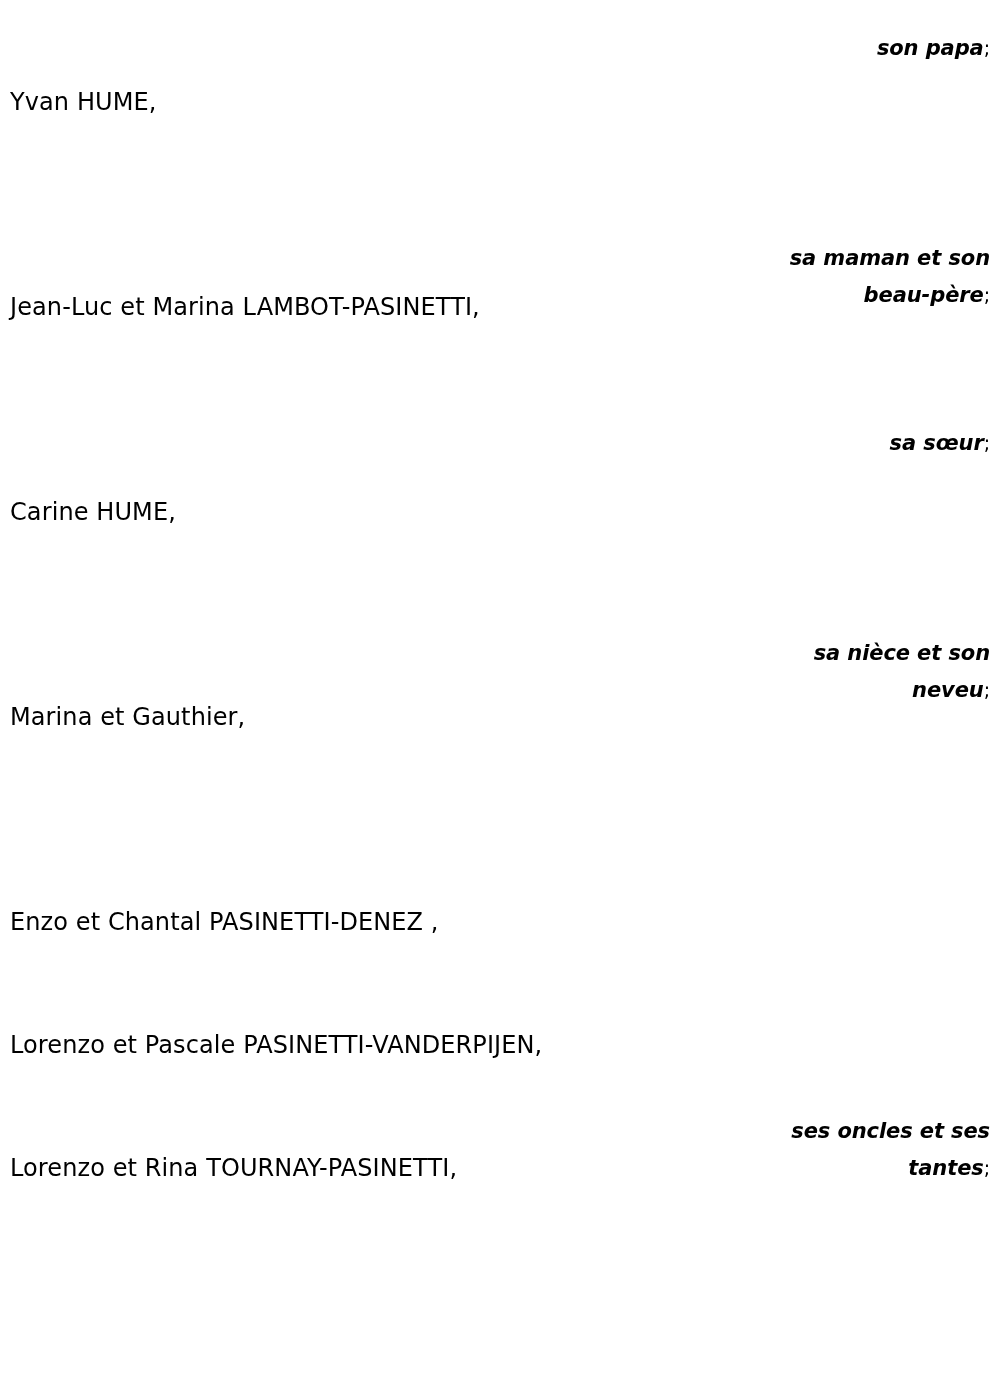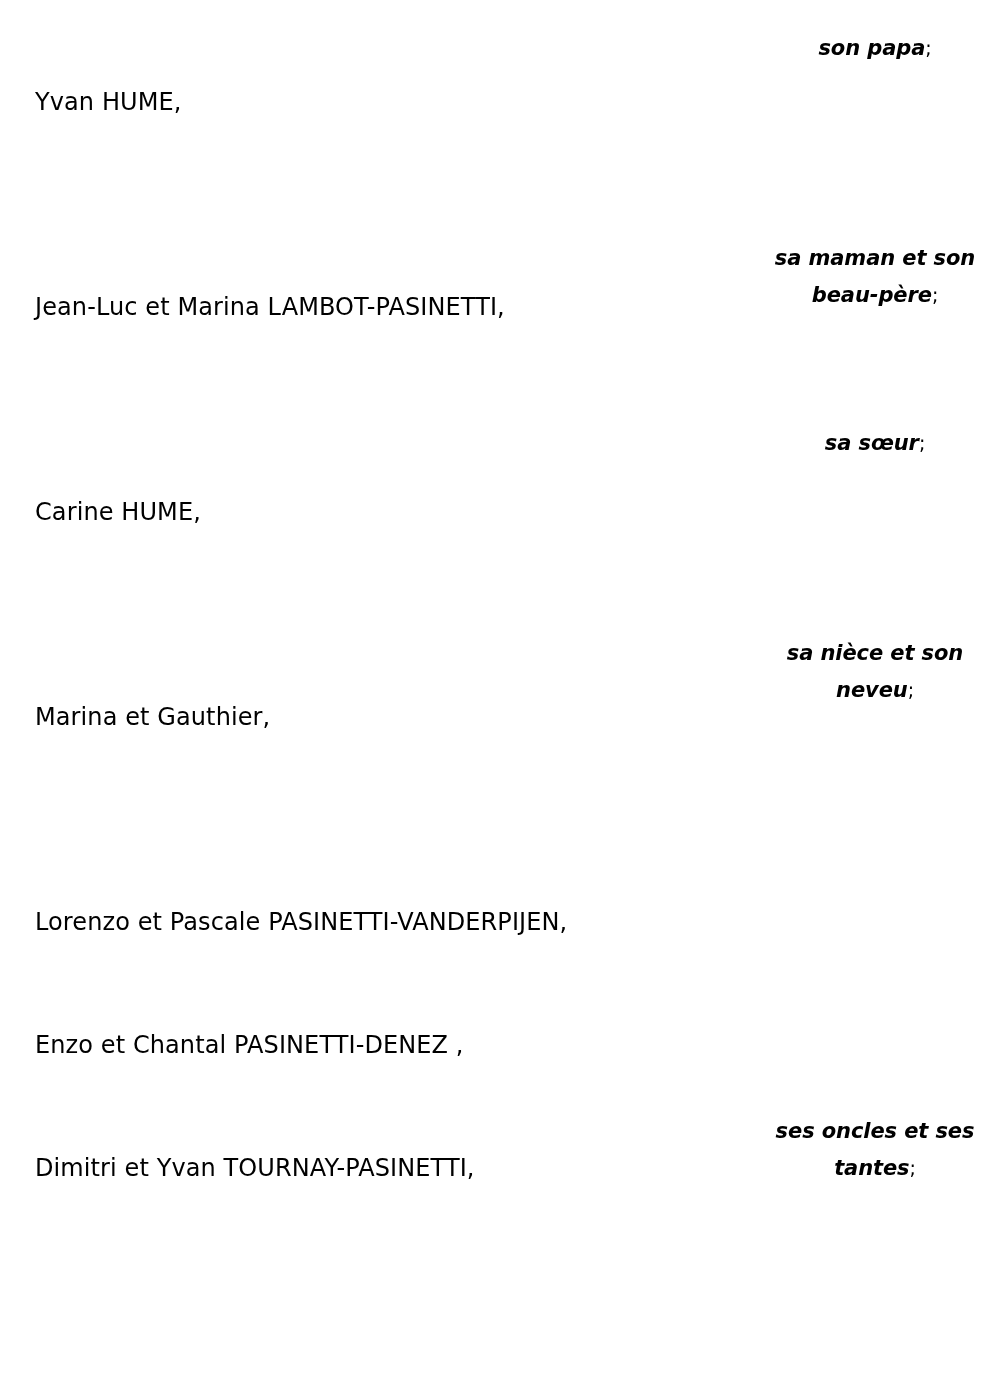--- a/index.html
+++ b/index.html
@@ -42,28 +42,27 @@
     font-size: 24px;
     line-height: 41px;
     font-weight: 400;
     letter-spacing: 0.1px;
     white-space: pre-wrap;
   }
 
   .name-line {
     display: block;
     white-space: nowrap;
-    margin-left: 25px;
   }
 
   .label {
     position: absolute;
     right: 5px;
     width: 230px;
-    text-align: center;
+    text-align: right;
     font-size: 21px;
     line-height: 37px;
     font-weight: 700;
     font-style: italic;
     letter-spacing: -0.1px;
   }
   .label .semi {
     font-style: normal;
     font-weight: 400;
     font-size: 19px;
@@ -126,23 +125,23 @@
       <div class="names">
         <span class="name-line">Marina et Gauthier,</span>
       </div>
       <div class="label">
         <span>sa nièce et son neveu</span><span class="semi">;</span>
       </div>
     </div>
 
     <div class="rel-group g-oncles">
       <div class="names">
+        <span class="name-line">Enzo et Chantal PASINETTI-DENEZ ,</span>
         <span class="name-line">Lorenzo et Pascale PASINETTI-VANDERPIJEN,</span>
-        <span class="name-line">Enzo et Chantal PASINETTI-DENEZ ,</span>
-        <span class="name-line">Dimitri et Yvan TOURNAY-PASINETTI,</span>
+        <span class="name-line">Lorenzo et Rina TOURNAY-PASINETTI,</span>
         
         
         
       </div>
       <div class="label">
         <span>ses oncles et ses tantes</span><span class="semi">;</span>
       </div>
     </div>
 
   </div>

